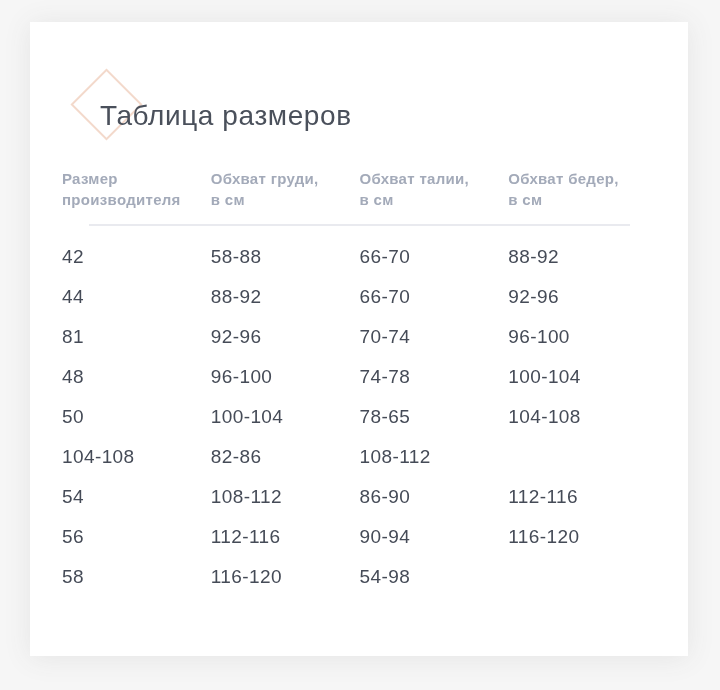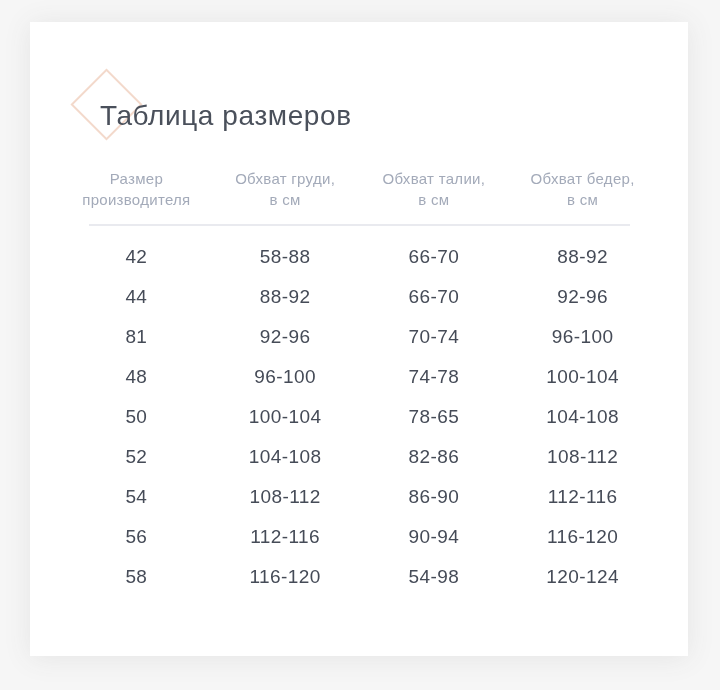--- a/index.html
+++ b/index.html
@@ -64,24 +64,23 @@
     top: 146px;
     width: 595px;
   }
 
   .thead {
     display: grid;
     grid-template-columns: repeat(4, 1fr);
   }
 
   .th {
-    text-align: center;
     font-size: 15px;
     line-height: 21px;
-    font-weight: 400;
+    font-weight: 700;
     letter-spacing: 0.3px;
     color: var(--header-color, #a3aab9);
   }
 
   .divider {
     height: 2px;
     width: 541px;
     margin: 14px auto 11px auto;
     background: var(--divider-color, #e9eaef);
   }
@@ -89,21 +88,20 @@
   .tbody { width: 100%; }
 
   .trow {
     display: grid;
     grid-template-columns: repeat(4, 1fr);
     height: 40px;
     align-items: center;
   }
 
   .tcell {
-    text-align: center;
     font-size: 19px;
     font-weight: 400;
     letter-spacing: 0.4px;
     color: var(--body-color, #454b57);
     white-space: nowrap;
   }
 </style>
 </head>
 <body>
 
@@ -162,39 +160,37 @@
           <div class="tcell">74-78</div>
           <div class="tcell">100-104</div>
         </div>
         <div class="trow">
           <div class="tcell">50</div>
           <div class="tcell">100-104</div>
           <div class="tcell">78-65</div>
           <div class="tcell">104-108</div>
         </div>
         <div class="trow">
-          <div class="tcell">52</div>
           <div class="tcell">104-108</div>
           <div class="tcell">82-86</div>
           <div class="tcell">108-112</div>
         </div>
         <div class="trow">
           <div class="tcell">54</div>
           <div class="tcell">108-112</div>
           <div class="tcell">86-90</div>
           <div class="tcell">112-116</div>
         </div>
         <div class="trow">
           <div class="tcell">56</div>
           <div class="tcell">112-116</div>
           <div class="tcell">90-94</div>
           <div class="tcell">116-120</div>
         </div>
         <div class="trow">
           <div class="tcell">58</div>
           <div class="tcell">116-120</div>
           <div class="tcell">54-98</div>
-          <div class="tcell">120-124</div>
         </div>
       </div>
 
   </div>
 </div>
 
 </body></html>

